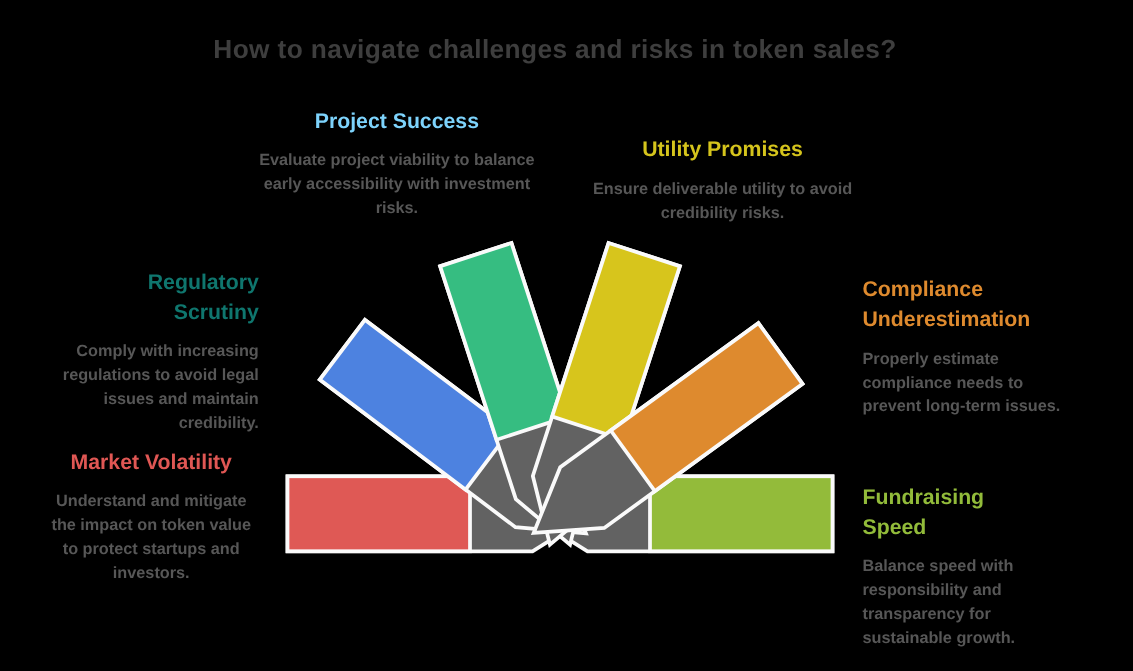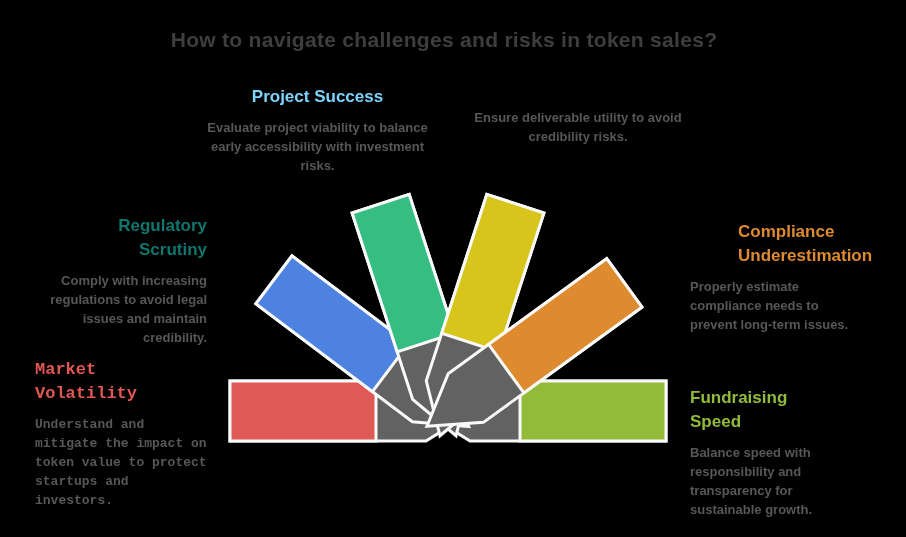--- a/index.html
+++ b/index.html
@@ -14,21 +14,21 @@
   .fan { position:absolute; left:0; top:0; }
   .sec { position:absolute; color:var(--body-color,#575757); }
   .sec h3 { margin:0 0 9px 0; font-size:17px; line-height:24px; font-weight:bold; }
   .sec p  { margin:0; font-size:13px; line-height:19px; font-weight:bold; }
   .s-ps { left:205px; top:85px;  width:225px; text-align:center; }
   .s-up { left:473px; top:108px; width:210px; text-align:center; }
   .s-rs { left:32px;  top:214px; width:175px; text-align:right; }
   .s-rs h3 { max-width:130px; margin-left:auto; }
   .s-cu { left:690px; top:220px; width:175px; text-align:left; }
   .s-cu h3 { max-width:175px; }
-  .s-mv { left:35px;  top:358px; width:172px; text-align:left;font-family:Liberation Mono, monospace; }
+  .s-mv { left:35px;  top:358px; width:172px; text-align:center; }
   .s-fs { left:690px; top:362px; width:145px; text-align:left; }
 </style>
 </head>
 <body style="--body-color: #575757;">
 
 <div id="app" style="background: rgb(0, 0, 0);">
 
   <h1 id="title" style="color: rgb(62, 62, 62);">How to navigate challenges and risks in token sales?</h1>
 
   <svg class="fan" width="906" height="537" viewBox="0 0 906 537">
@@ -66,30 +66,31 @@
 
     </g>
   </svg>
 
   <section class="sec s-ps">
     <h3 style="color: #7dd3fc;">Project Success</h3>
     <p>Evaluate project viability to balance early accessibility with investment risks.</p>
   </section>
 
   <section class="sec s-up">
+    <h3 style="color: rgb(213, 196, 28);">Utility Promises</h3>
     <p>Ensure deliverable utility to avoid credibility risks.</p>
   </section>
 
   <section class="sec s-rs">
     <h3 style="color: #0f766e;">Regulatory Scrutiny</h3>
     <p>Comply with increasing regulations to avoid legal issues and maintain credibility.</p>
   </section>
 
   <section class="sec s-cu">
-    <h3 style="color: rgb(222, 138, 46); margin-left: 48px;">Compliance Underestimation</h3>
+    <h3 style="color: rgb(222, 138, 46);">Compliance Underestimation</h3>
     <p>Properly estimate compliance needs to prevent long-term issues.</p>
   </section>
 
   <section class="sec s-mv">
     <h3 style="color: rgb(224, 87, 84);">Market Volatility</h3>
     <p>Understand and mitigate the impact on token value to protect startups and investors.</p>
   </section>
 
   <section class="sec s-fs">
     <h3 style="color: rgb(146, 187, 58); margin-top: 24px;">Fundraising Speed</h3>

